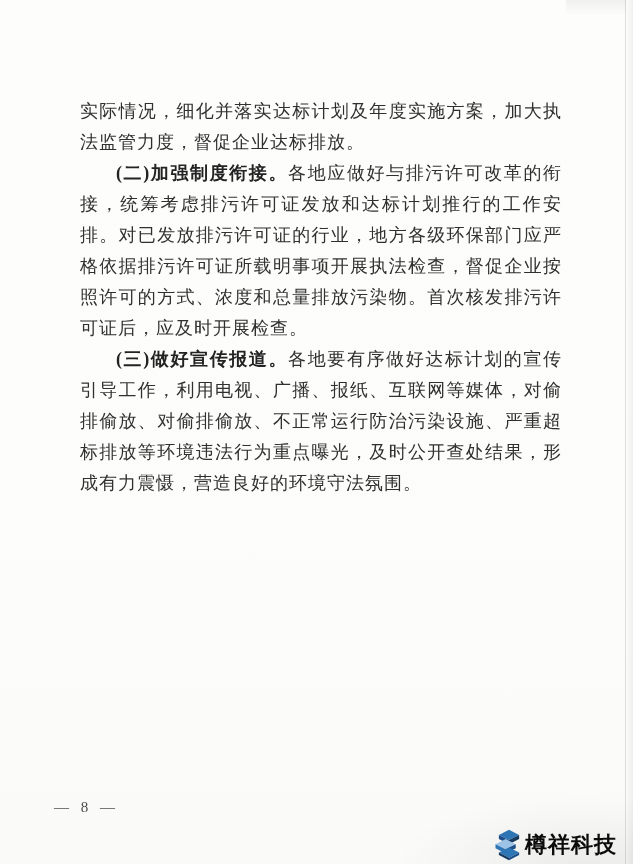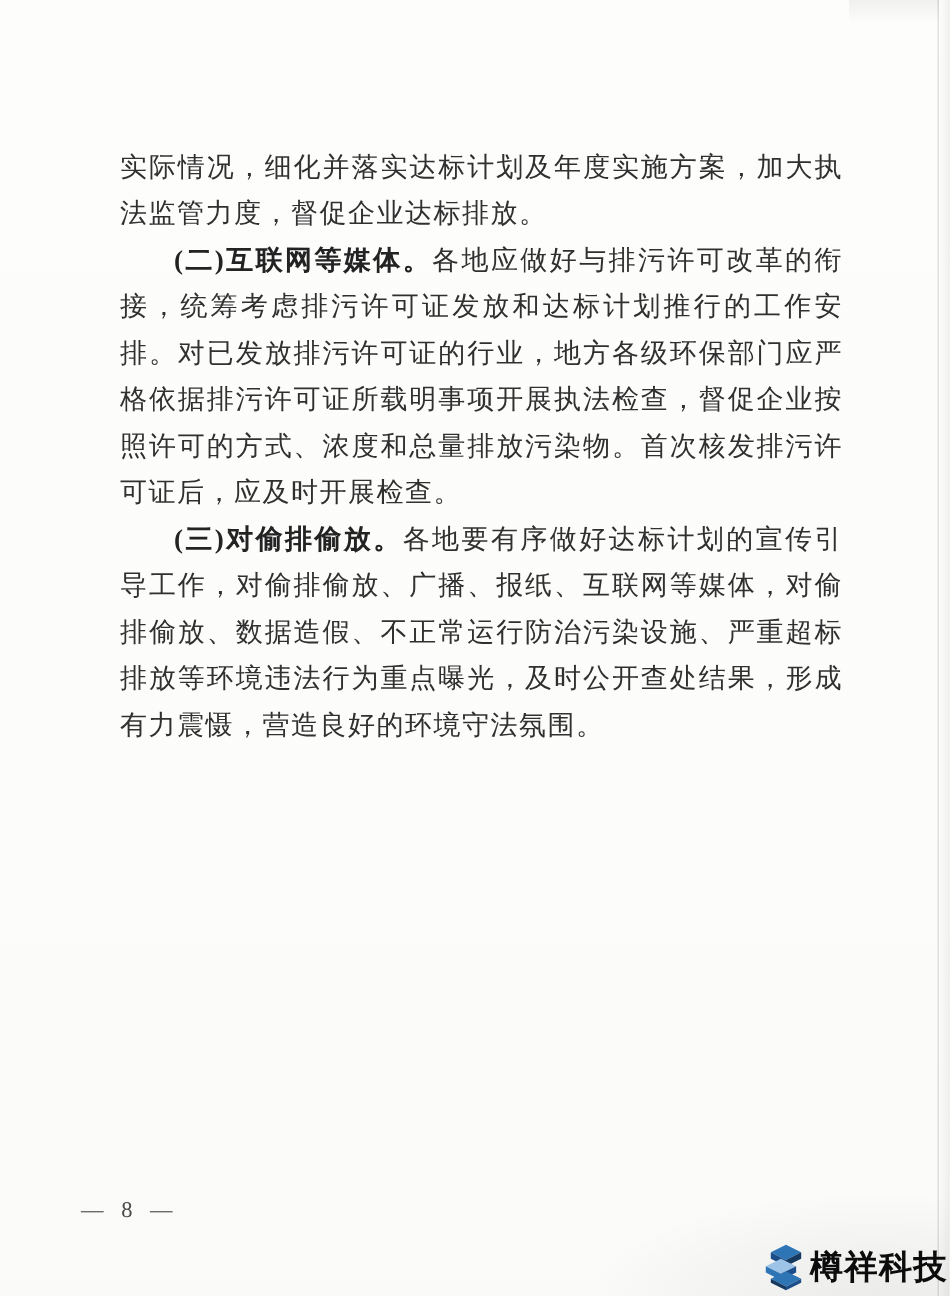--- a/index.html
+++ b/index.html
@@ -38,43 +38,43 @@
     letter-spacing:1px;
   }
   .text-block p{margin:0;padding:0;}
   .para.indent{text-indent:2em;}
   .para-head{font-weight:700;color:#232323;}
   .page-number{
     position:absolute;left:54px;top:799px;
     font-size:15px;color:#4a4a4a;letter-spacing:4px;
   }
   .brand-watermark{
-    position:absolute;right:1px;bottom:3px;
+    position:absolute;right:16px;bottom:3px;
     display:flex;align-items:center;gap:1px;
   }
   .brand-logo{width:30px;height:32px;display:block;}
   .brand-name{
     font-family:"Liberation Sans","DejaVu Sans",sans-serif;
     font-size:22px;font-weight:700;color:#0c0c0c;
     letter-spacing:1px;line-height:32px;white-space:nowrap;
   }
 </style>
 </head>
 <body>
 
 <div class="page">
 
   <div class="corner-top-right"></div>
   <div class="edge-right"></div>
   <div class="shade-bottom-right"></div>
 
   <div class="text-block">
     <p class="para"><span>实际情况，细化并落实达标计划及年度实施方案，加大执法监管力度，督促企业达标排放。</span></p>
-    <p class="para indent"><span class="para-head">(二)互联网等媒体。</span><span>各地应做好与排污许可改革的衔接，统筹考虑排污许可证发放和达标计划推行的工作安排。对已发放排污许可证的行业，地方各级环保部门应严格依据排污许可证所载明事项开展执法检查，督促企业按照许可的方式、浓度和总量排放污染物。首次核发排污许可证后，应及时开展检查。</span></p>
-    <p class="para indent"><span class="para-head">(三)对偷排偷放。</span><span>各地要有序做好达标计划的宣传引导工作，对偷排偷放、广播、报纸、互联网等媒体，对偷排偷放、数据造假、不正常运行防治污染设施、严重超标排放等环境违法行为重点曝光，及时公开查处结果，形成有力震慑，营造良好的环境守法氛围。</span></p>
+    <p class="para indent"><span class="para-head">(二)加强制度衔接。</span><span>各地应做好与排污许可改革的衔接，统筹考虑排污许可证发放和达标计划推行的工作安排。对已发放排污许可证的行业，地方各级环保部门应严格依据排污许可证所载明事项开展执法检查，督促企业按照许可的方式、浓度和总量排放污染物。首次核发排污许可证后，应及时开展检查。</span></p>
+    <p class="para indent"><span class="para-head">(三)做好宣传报道。</span><span>各地要有序做好达标计划的宣传引导工作，利用电视、广播、报纸、互联网等媒体，对偷排偷放、对偷排偷放、不正常运行防治污染设施、严重超标排放等环境违法行为重点曝光，及时公开查处结果，形成有力震慑，营造良好的环境守法氛围。</span></p>
   </div>
 
   <div class="page-number">— 8 —</div>
 
   <div class="brand-watermark">
     <svg class="brand-logo" viewBox="0 0 34 38">
 
       <polygon points="17,1 29,7 17,13 5,7" fill="#2e75b6"></polygon>
       <polygon points="5,7 17,13 17,18 5,12" fill="#1d4e89"></polygon>
       <polygon points="17,13 29,7 29,12 17,18" fill="#16395f"></polygon>

